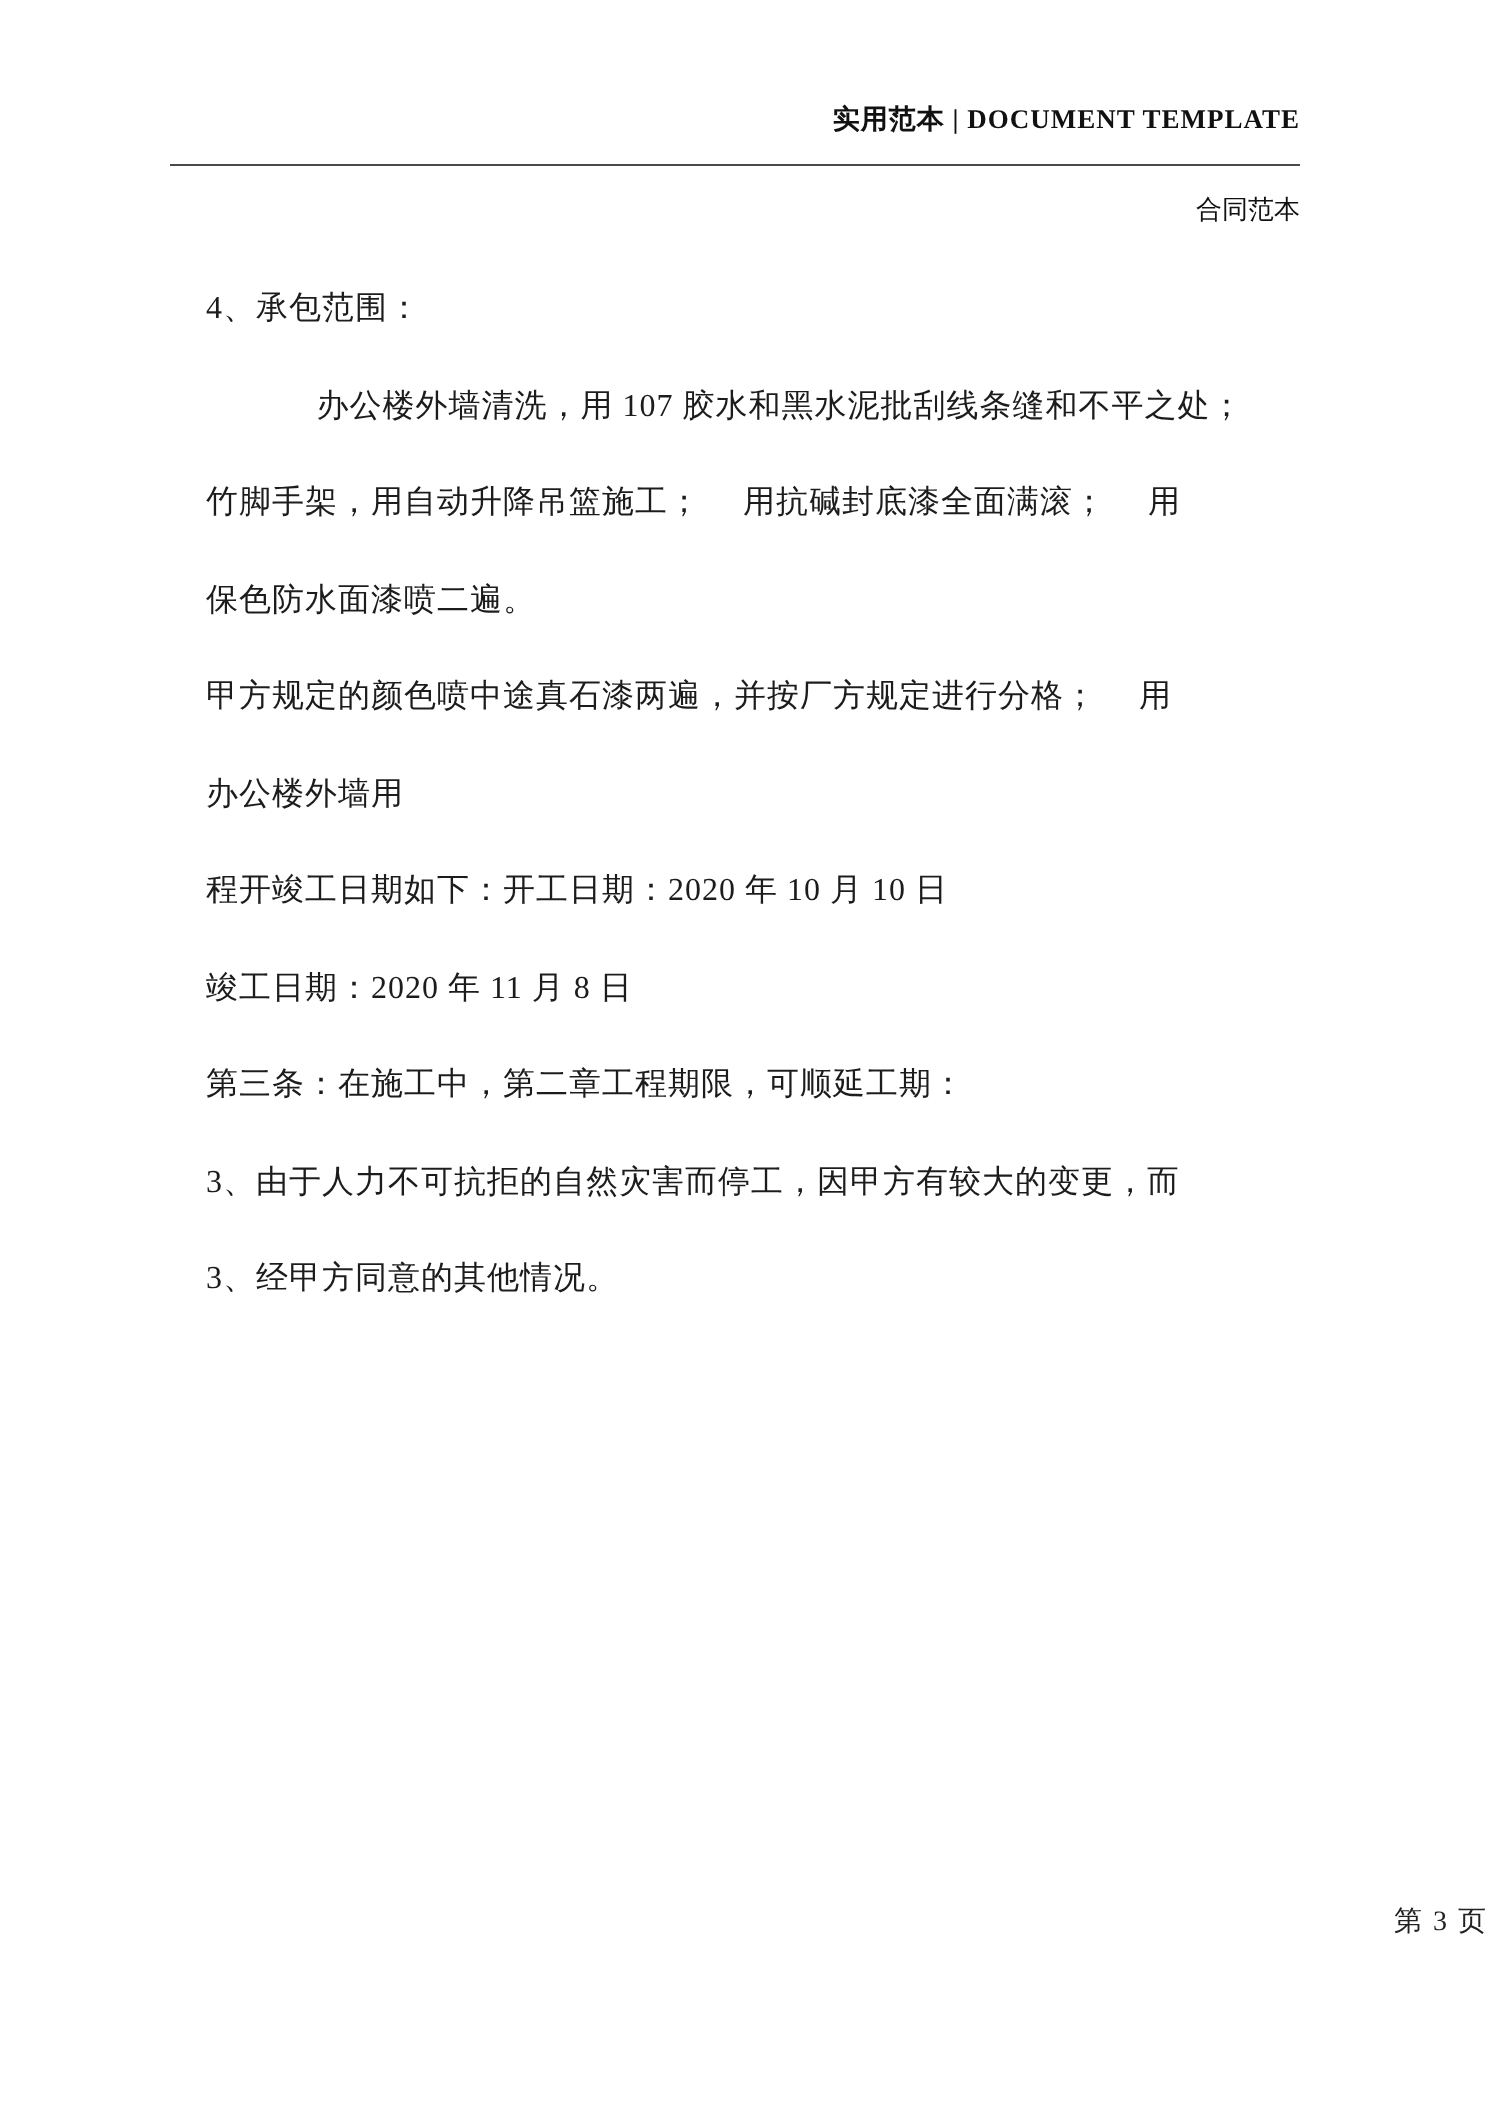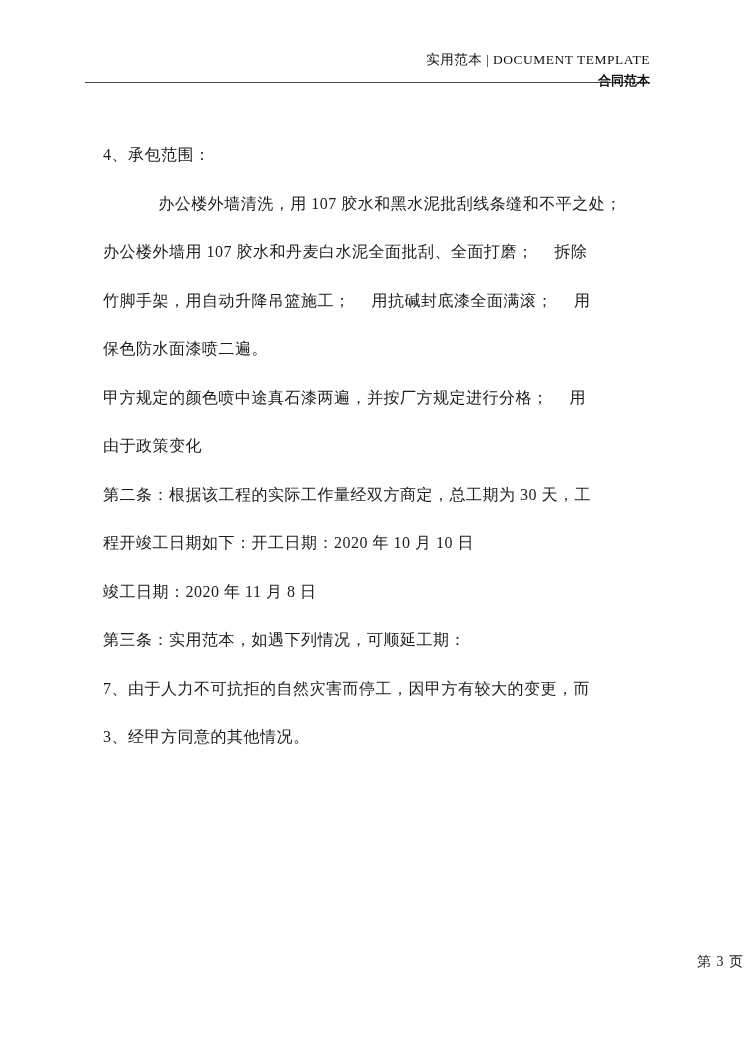--- a/index.html
+++ b/index.html
@@ -15,40 +15,40 @@
     overflow: hidden;
     font-family: "Liberation Serif", "DejaVu Serif", serif;
     color: #1c1c1c;
   }
   
   .header-tagline {
     position: absolute;
     top: 51px;
     right: 94px;
     font-size: 13.5px;
-    font-weight: normal;
+    font-weight: bold;
     letter-spacing: 0.5px;
     color: #111111;
     white-space: nowrap;
   }
   .header-rule {
     position: absolute;
     top: 82px;
     left: 85px;
     width: 565px;
     height: 0;
     border-top: 1px solid #4a4a4a;
   }
   .header-doctype {
     position: absolute;
-    top: 72px;
+    top: 96px;
     right: 94px;
     font-family: "Liberation Sans", "DejaVu Sans", sans-serif;
     font-size: 13px;
-    font-weight: bold;
+    font-weight: normal;
     color: #111111;
     white-space: nowrap;
   }
   
   .doc-body {
     position: absolute;
     top: 131px;
     left: 103px;
     width: 560px;
     font-size: 16px;
@@ -84,30 +84,28 @@
 
   <div class="header-tagline">实用范本 | DOCUMENT TEMPLATE</div>
 
   <div class="header-rule"></div>
 
   <div class="header-doctype">合同范本</div>
 
   <div class="doc-body">
     <div class="text-line">4、承包范围：</div>
     <div class="text-line indent">办公楼外墙清洗，用 107 胶水和黑水泥批刮线条缝和不平之处；</div>
-    <div class="text-line">办公楼外墙用 107 胶水和丹麦白水泥全面批刮、全面打磨；　 拆除</div>
     <div class="text-line">竹脚手架，用自动升降吊篮施工；　 用抗碱封底漆全面满滚；　 用</div>
     <div class="text-line">保色防水面漆喷二遍。</div>
     <div class="text-line">甲方规定的颜色喷中途真石漆两遍，并按厂方规定进行分格；　 用</div>
-    <div class="text-line">由于政策变化</div>
-    <div class="text-line">第二条：根据该工程的实际工作量经双方商定，总工期为 30 天，工</div>
+    <div class="text-line">办公楼外墙用</div>
     <div class="text-line">程开竣工日期如下：开工日期：2020 年 10 月 10 日</div>
     <div class="text-line">竣工日期：2020 年 11 月 8 日</div>
-    <div class="text-line">第三条：实用范本，如遇下列情况，可顺延工期：</div>
-    <div class="text-line">7、由于人力不可抗拒的自然灾害而停工，因甲方有较大的变更，而</div>
+    <div class="text-line">第三条：在施工中，第二章工程期限，可顺延工期：</div>
+    <div class="text-line">3、由于人力不可抗拒的自然灾害而停工，因甲方有较大的变更，而</div>
     <div class="text-line">3、经甲方同意的其他情况。</div>
   </div>
 
   <div class="doc-footer">
     <span class="page-number">第 3 页</span>
   </div>
 
 </div>
 
 </body></html>

